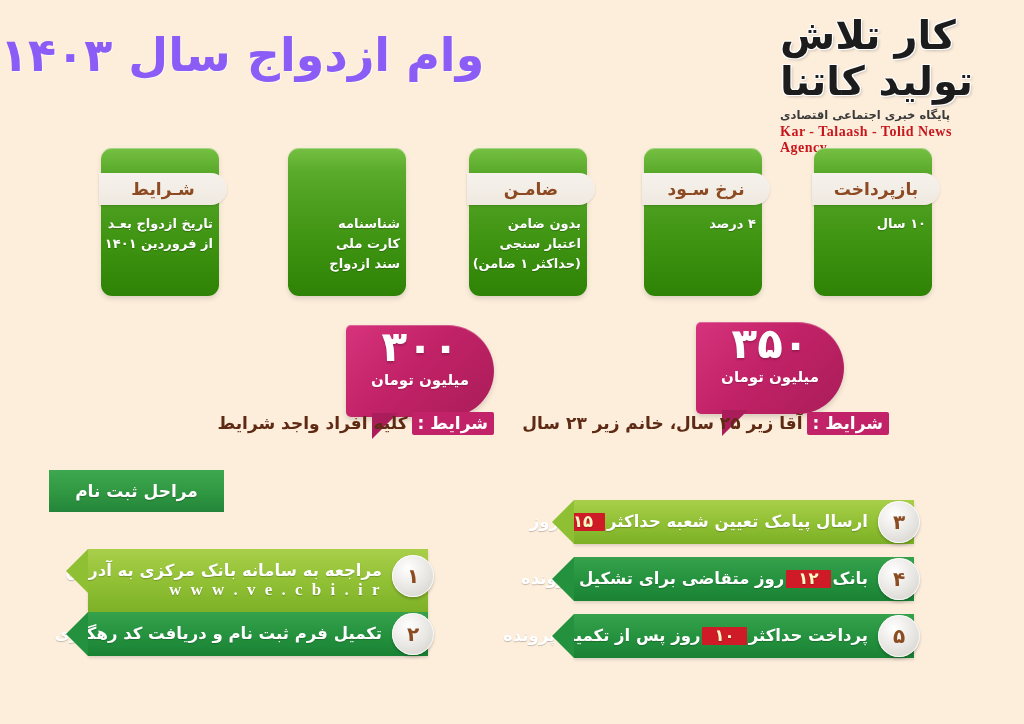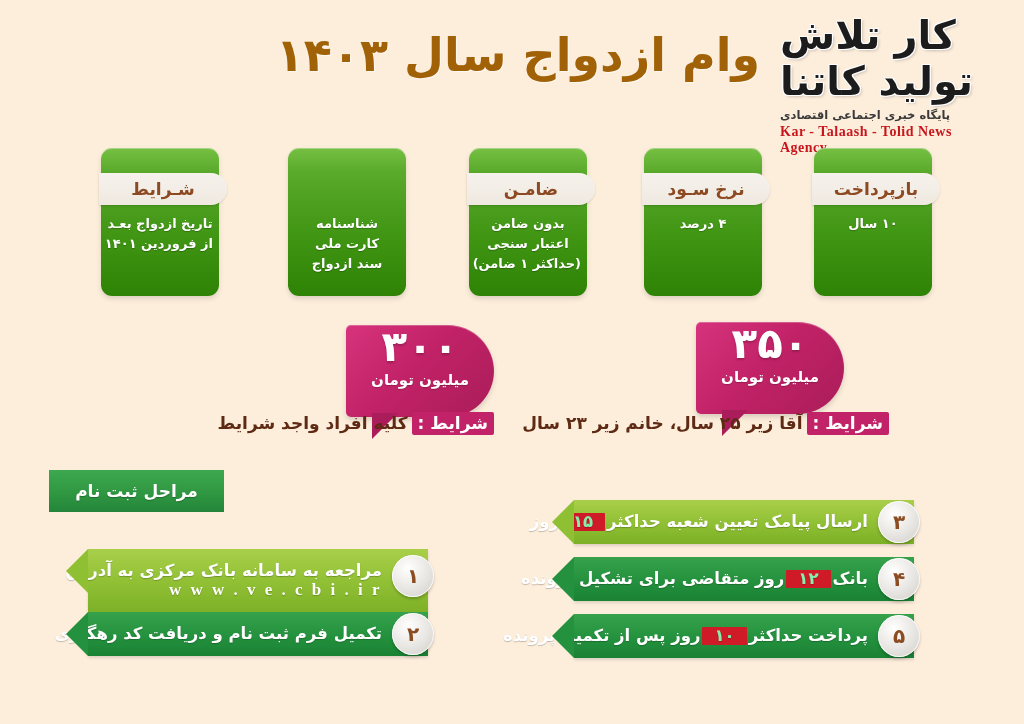--- a/index.html
+++ b/index.html
@@ -19,24 +19,24 @@
     overflow: hidden;
     direction: rtl;
   }
 
   
   .page-title {
     position: absolute;
     top: 28px;
     left: 0;
     width: 760px;
-    text-align: right;
+    text-align: left;
     font-size: 46px;
     font-weight: bold;
-    color: #a16207;
+    color: #8b5cf6;
     letter-spacing: 0px;
     text-shadow: 1px 1px 0 rgba(255,255,255,0.6);
     direction: rtl;
   }
 
   .logo-block {
     position: absolute;
     top: 12px;
     right: 22px;
     width: 222px;
@@ -104,21 +104,20 @@
     font-weight: bold;
     color: #8d4a22;
     letter-spacing: 1px;
     text-align: right;
   }
   .card-body {
     position: absolute;
     top: 66px;
     left: 6px;
     right: 6px;
-    text-align: center;
     color: #ffffff;
     font-size: 13px;
     font-weight: bold;
     line-height: 1.55;
     text-shadow: 0 1px 1px rgba(0,0,0,0.25);
   }
   .card-body .line { display: block; white-space: nowrap; }
 
   
   #card-0 { right: 805px; }   
@@ -256,21 +255,21 @@
     font-weight: bold;
     color: #ffffff;
     white-space: nowrap;
     direction: rtl;
     line-height: 1.15;
     text-shadow: 0 1px 1px rgba(0,0,0,0.22);
   }
   .step-text .num-hl {
     display: inline-block;
     background: #cf1a27;
-    color: #86efac;
+    color: #fef9c3;
     padding: 0 12px;
     margin: 0 2px;
     border-radius: 1px;
   }
   .step-text .url {
     display: block;
     direction: ltr;
     text-align: right;
     font-family: "Liberation Serif", "DejaVu Serif", serif;
     font-size: 17px;

